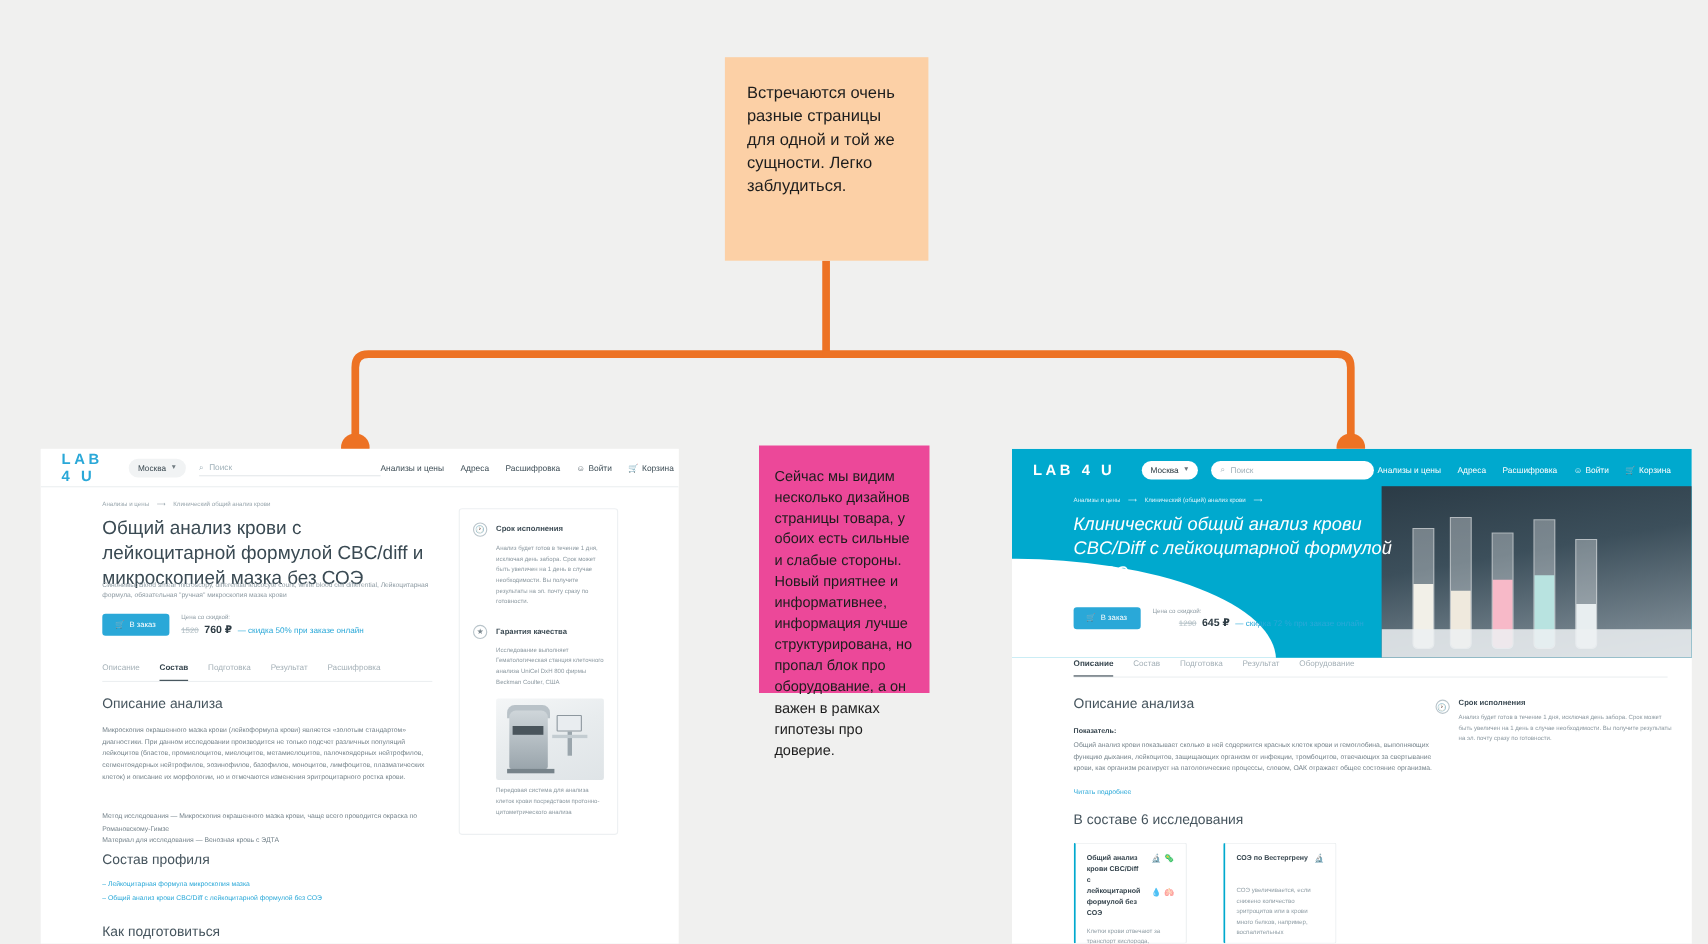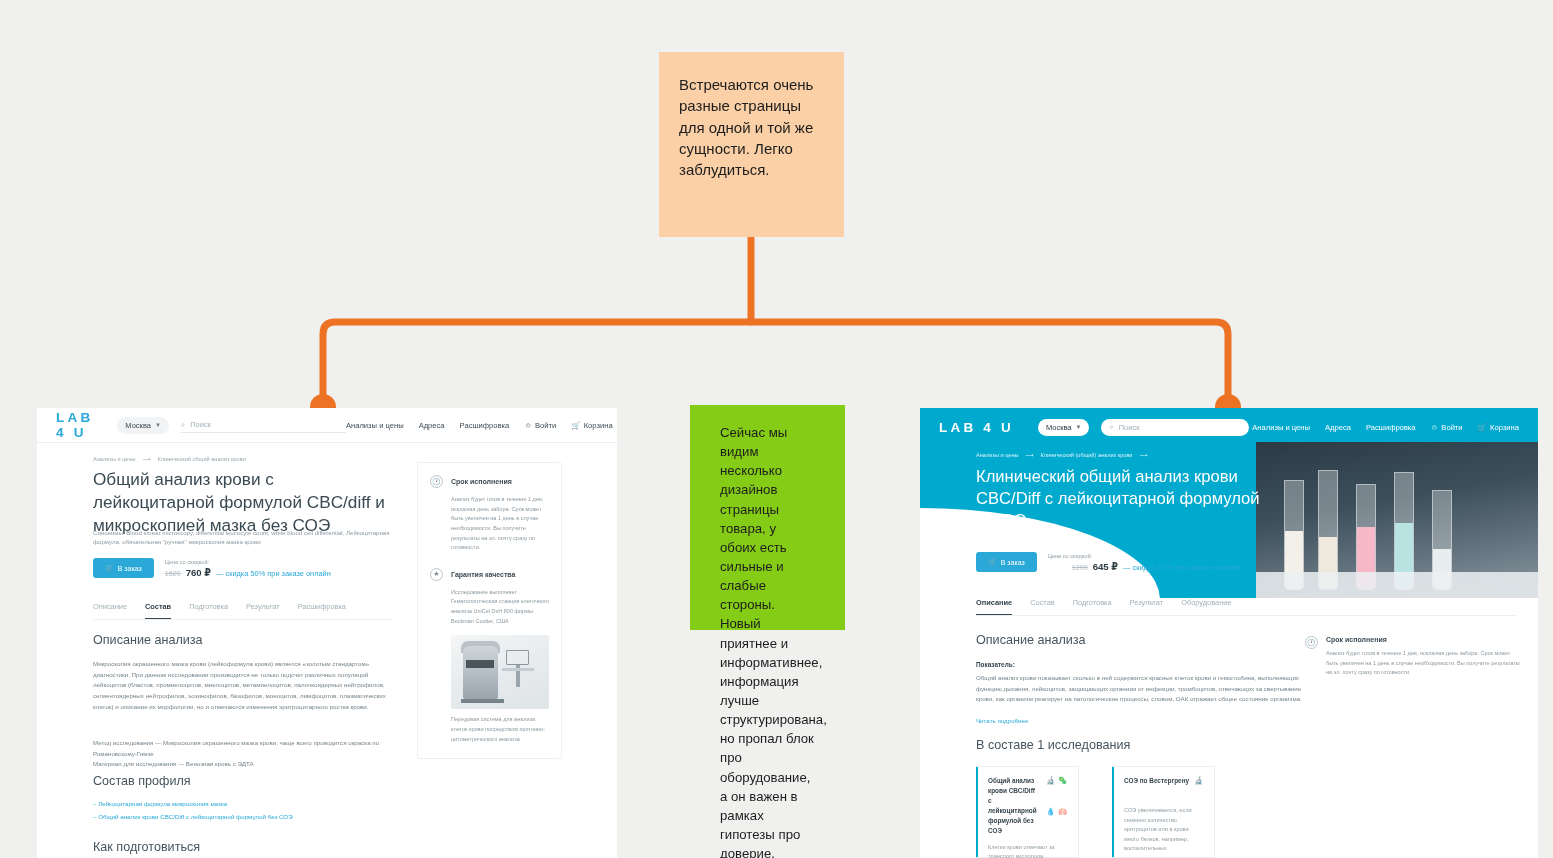--- a/index.html
+++ b/index.html
@@ -14,22 +14,22 @@
   
   .note {
     position: absolute;
     padding: 22px 20px 18px 20px;
     font-size: 15px;
     line-height: 1.42;
     color: #1d1d1d;
     white-space: pre-wrap;
   }
   #note-orange { left: 659px; top: 52px; width: 185px; height: 185px; background: #fcd0a6; }
-  #note-yellow { left: 690px; top: 405px; width: 155px; height: 225px; background: #84cc16;
-                 font-size: 13.2px; line-height: 1.45; padding: 18px 30px; }
+  #note-yellow { left: 690px; top: 405px; width: 155px; height: 225px; background: #ec4899;
+                 font-size: 13.2px; line-height: 1.45; padding: 18px 14px; }
 
   
   #connector { position: absolute; left: 0; top: 0; width: 1553px; height: 858px; pointer-events: none; }
 
   
   .panel {
     position: absolute;
     background: #ffffff;
     overflow: hidden;
   }
@@ -317,21 +317,21 @@
         </div>
       </div>
 
       <div class="breadcrumb white lcol" style="left:56px; top:44px; z-index:3;">
         <span>Анализы и цены</span>
         <span>⟶</span>
         <span>Клинический (общий) анализ крови</span>
         <span>⟶</span>
       </div>
 
-      <div class="h1-right lcol" style="left:56px; top:58px; width:290px; z-index:3;">Клинический общий анализ крови CBC/Diff с лейкоцитарной формулой и СОЭ</div>
+      <div class="h1-right lcol" style="left:56px; top:58px; width:290px; z-index:3;font-style:italic;">Клинический общий анализ крови CBC/Diff с лейкоцитарной формулой и СОЭ</div>
     </div>
 
     <div class="lcol" style="left:56px; top:144px; display:flex; align-items:flex-end; gap:11px; z-index:4;">
       <button class="btn-order">
         <span>🛒</span>
         <span>В заказ</span>
       </button>
       <div>
         <div class="price-label">Цена со скидкой:</div>
         <div style="display:flex; align-items:baseline; gap:5px; margin-top:2px;margin-left:24px;">
@@ -348,21 +348,21 @@
       <div class="tab">Подготовка</div>
       <div class="tab">Результат</div>
       <div class="tab">Оборудование</div>
     </div>
 
     <div class="h2 lcol" style="left:56px; top:225px;">Описание анализа</div>
     <div class="bold-label lcol" style="left:56px; top:253px;">Показатель:</div>
     <div class="para lcol" style="left:56px; top:265px; width:330px;">Общий анализ крови показывает сколько в ней содержится красных клеток крови и гемоглобина, выполняющих функцию дыхания, лейкоцитов, защищающих организм от инфекции, тромбоцитов, отвечающих за свертывание крови, как организм реагирует на патологические процессы, словом, ОАК отражает общее состояние организма.</div>
     <div class="link-teal lcol" style="left:56px; top:309px;">Читать подробнее</div>
 
-    <div class="h2 lcol" style="left:56px; top:330px;">В составе 1 исследования</div>
+    <div class="h2 lcol" style="left:56px; top:330px;">В составе 6 исследования</div>
 
     <div class="rcard lcol" style="left:56px; top:358px; width:103px; height:92px;">
       <div style="display:flex; justify-content:space-between; gap:5px;">
         <div class="rcard-title" style="width:56px;">Общий анализ крови CBC/Diff с лейкоцитарной формулой без СОЭ</div>
         <div style="display:flex; flex-wrap:wrap; gap:3px; width:30px; justify-content:flex-end;">
           <span class="mini-ico">🔬</span>
           <span class="mini-ico">🦠</span>
           <span class="mini-ico">💧</span>
           <span class="mini-ico">🫁</span>
         </div>

